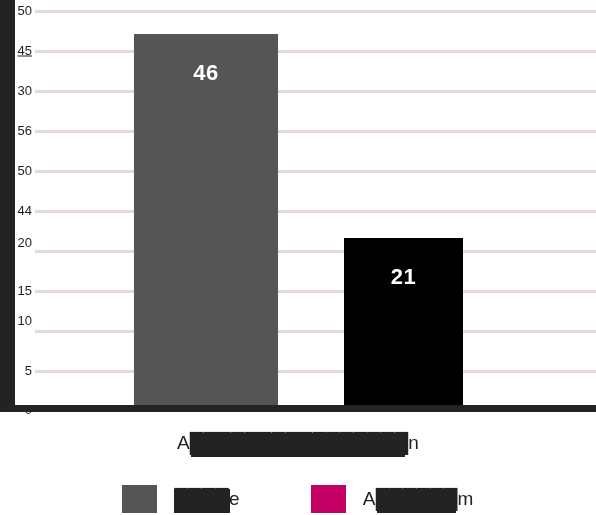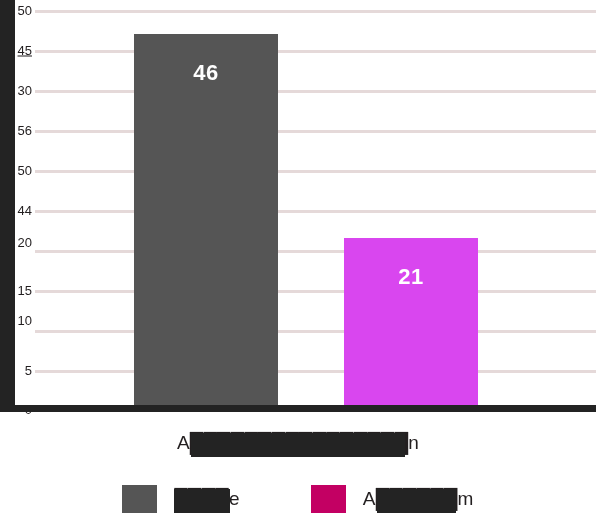--- a/index.html
+++ b/index.html
@@ -183,21 +183,21 @@
     <div class="gridline" style="top:290px;"></div>
     <div class="gridline" style="top:330px;"></div>
     <div class="gridline" style="top:370px;"></div>
 
     <div class="bar" style="left:134px; width:144px; height:34px; bottom:105px; background:#555555;">
     </div>
     <div class="bar" style="left:134px; width:144px; top:34px; height:376px; bottom:auto; background:#555555;">
       <span class="bar-value">46</span>
     </div>
 
-    <div class="bar" style="left:344px; width:134px; top:238px; height:172px; bottom:auto; background:#d946ef;justify-content:center;">
+    <div class="bar" style="left:344px; width:119px; top:238px; height:172px; bottom:auto; background:#000000;justify-content:center;">
       <span class="bar-value">21</span>
     </div>
 
     <div class="ytick" style="top:10px;">50</div>
     <div class="ytick" style="top:50px;text-decoration:underline;">45</div>
     <div class="ytick" style="top:90px;">30</div>
     <div class="ytick" style="top:130px;">56</div>
     <div class="ytick" style="top:170px;">50</div>
     <div class="ytick" style="top:210px;">44</div>
     <div class="ytick" style="top:242px;">20</div>

